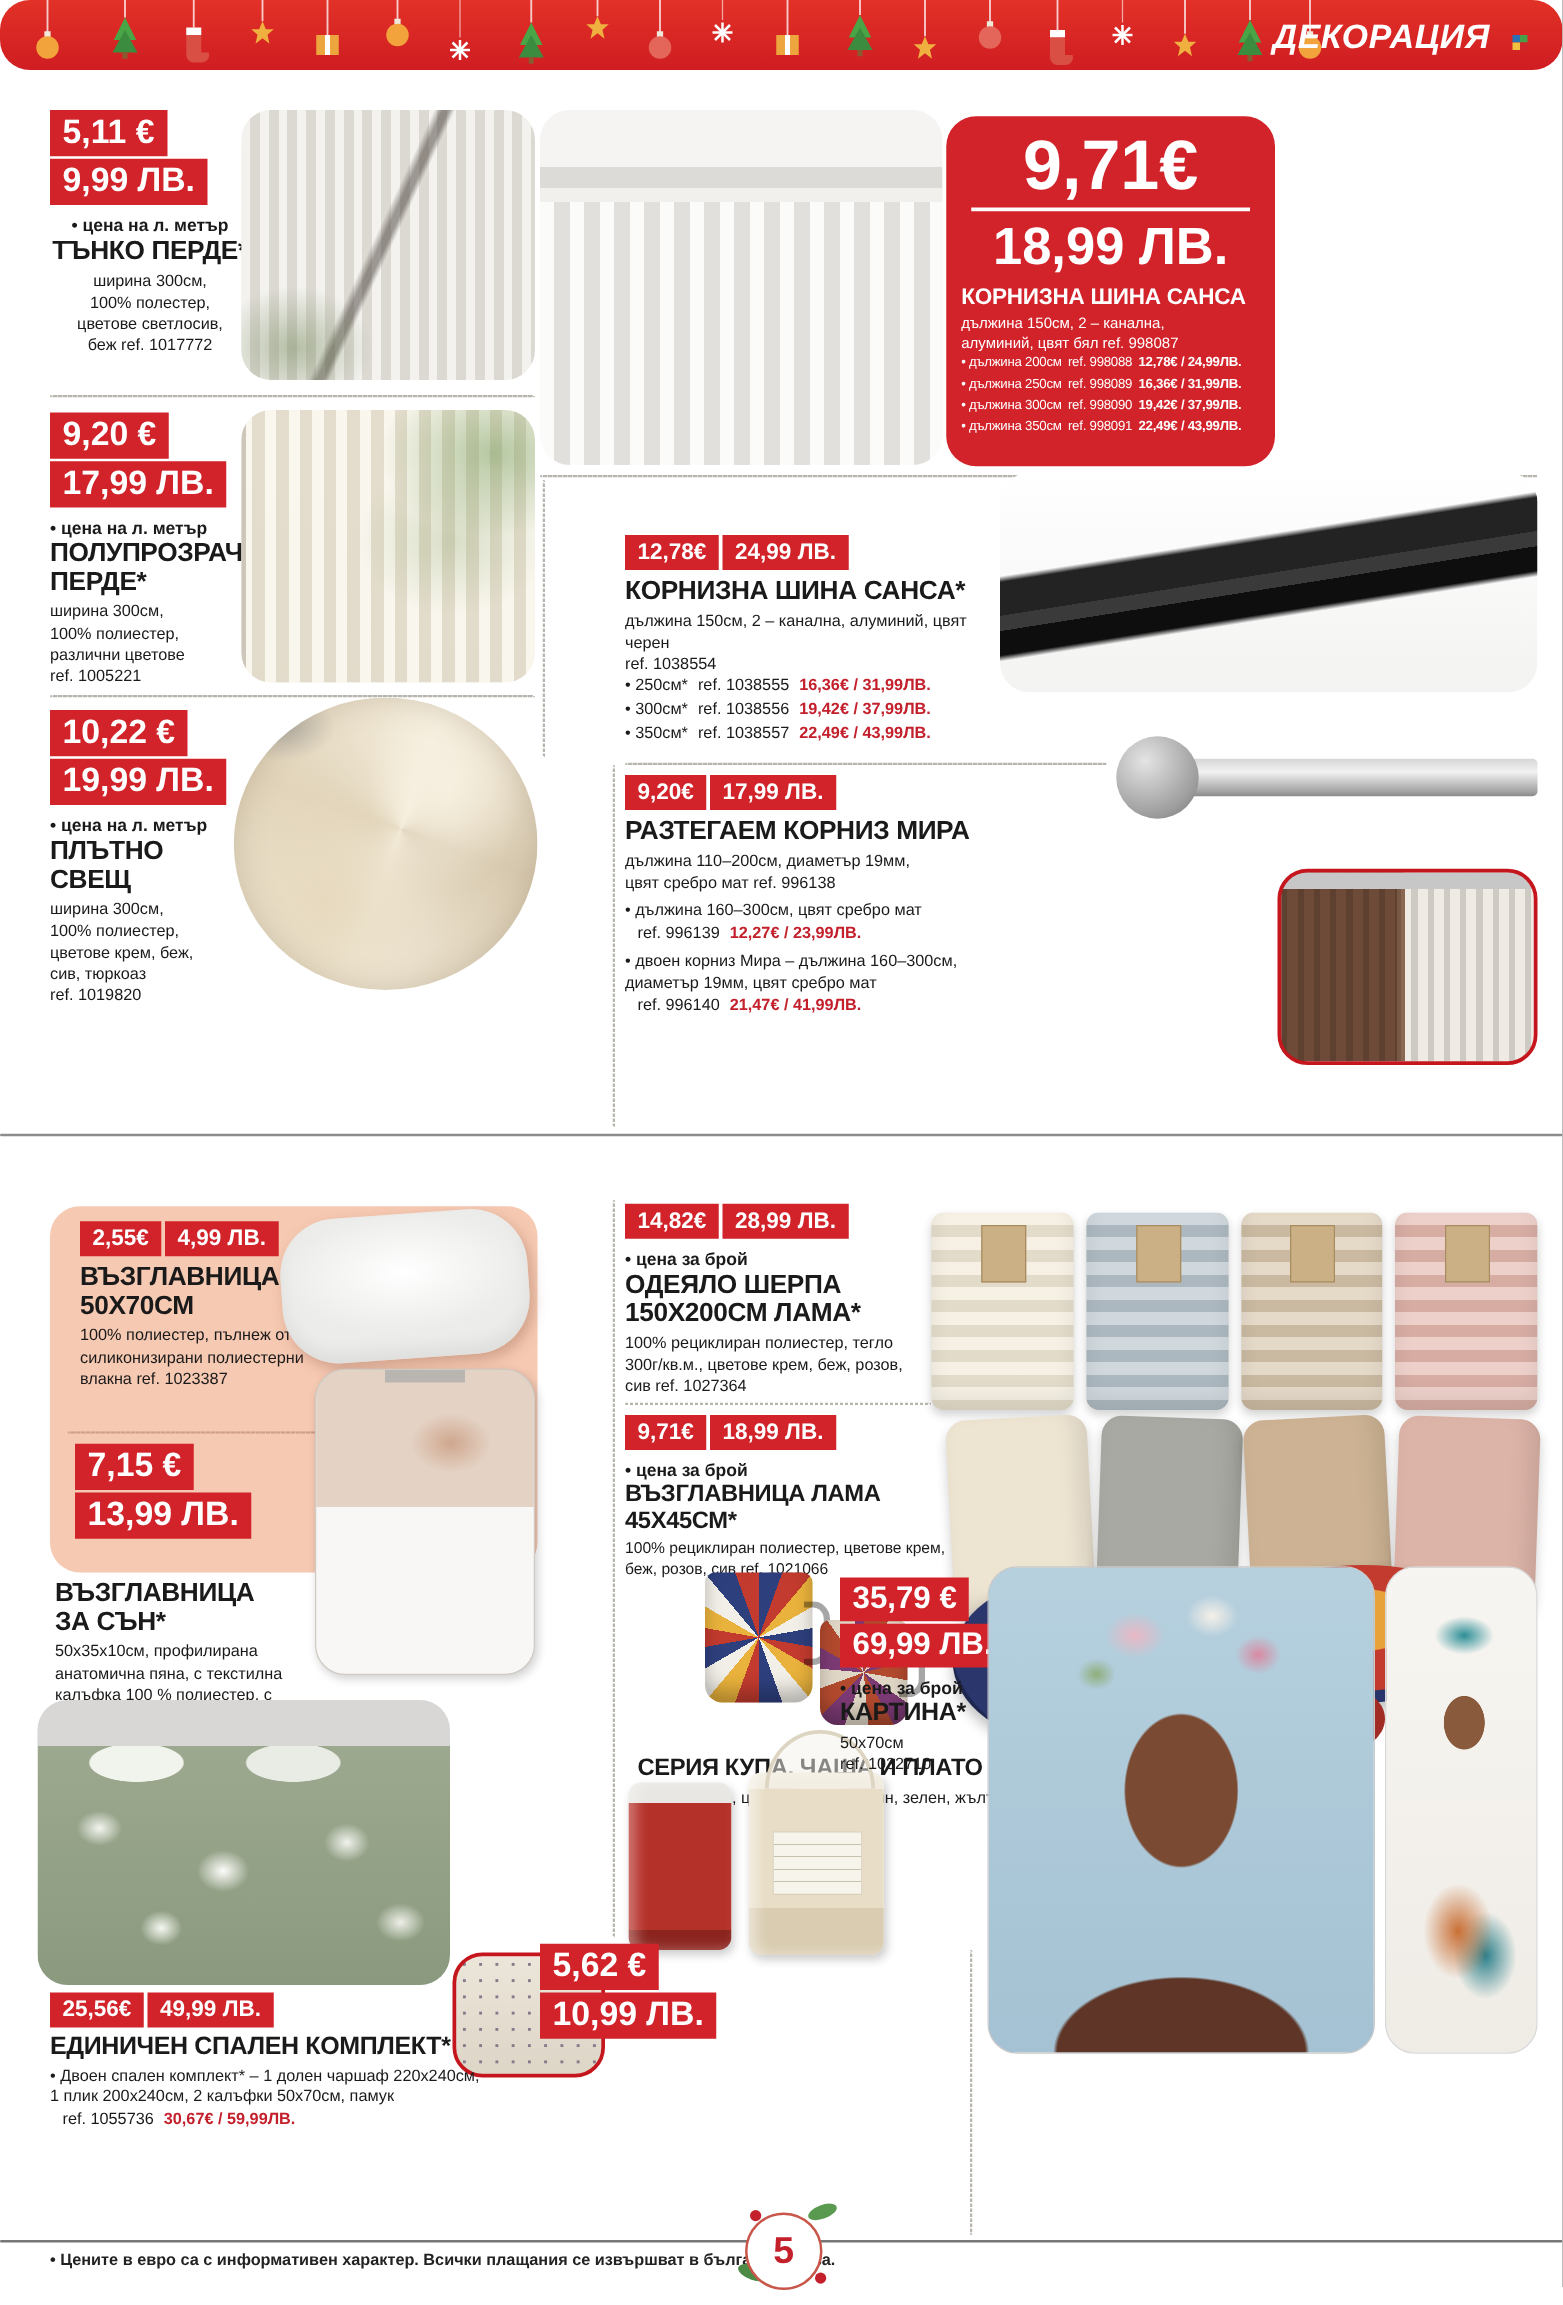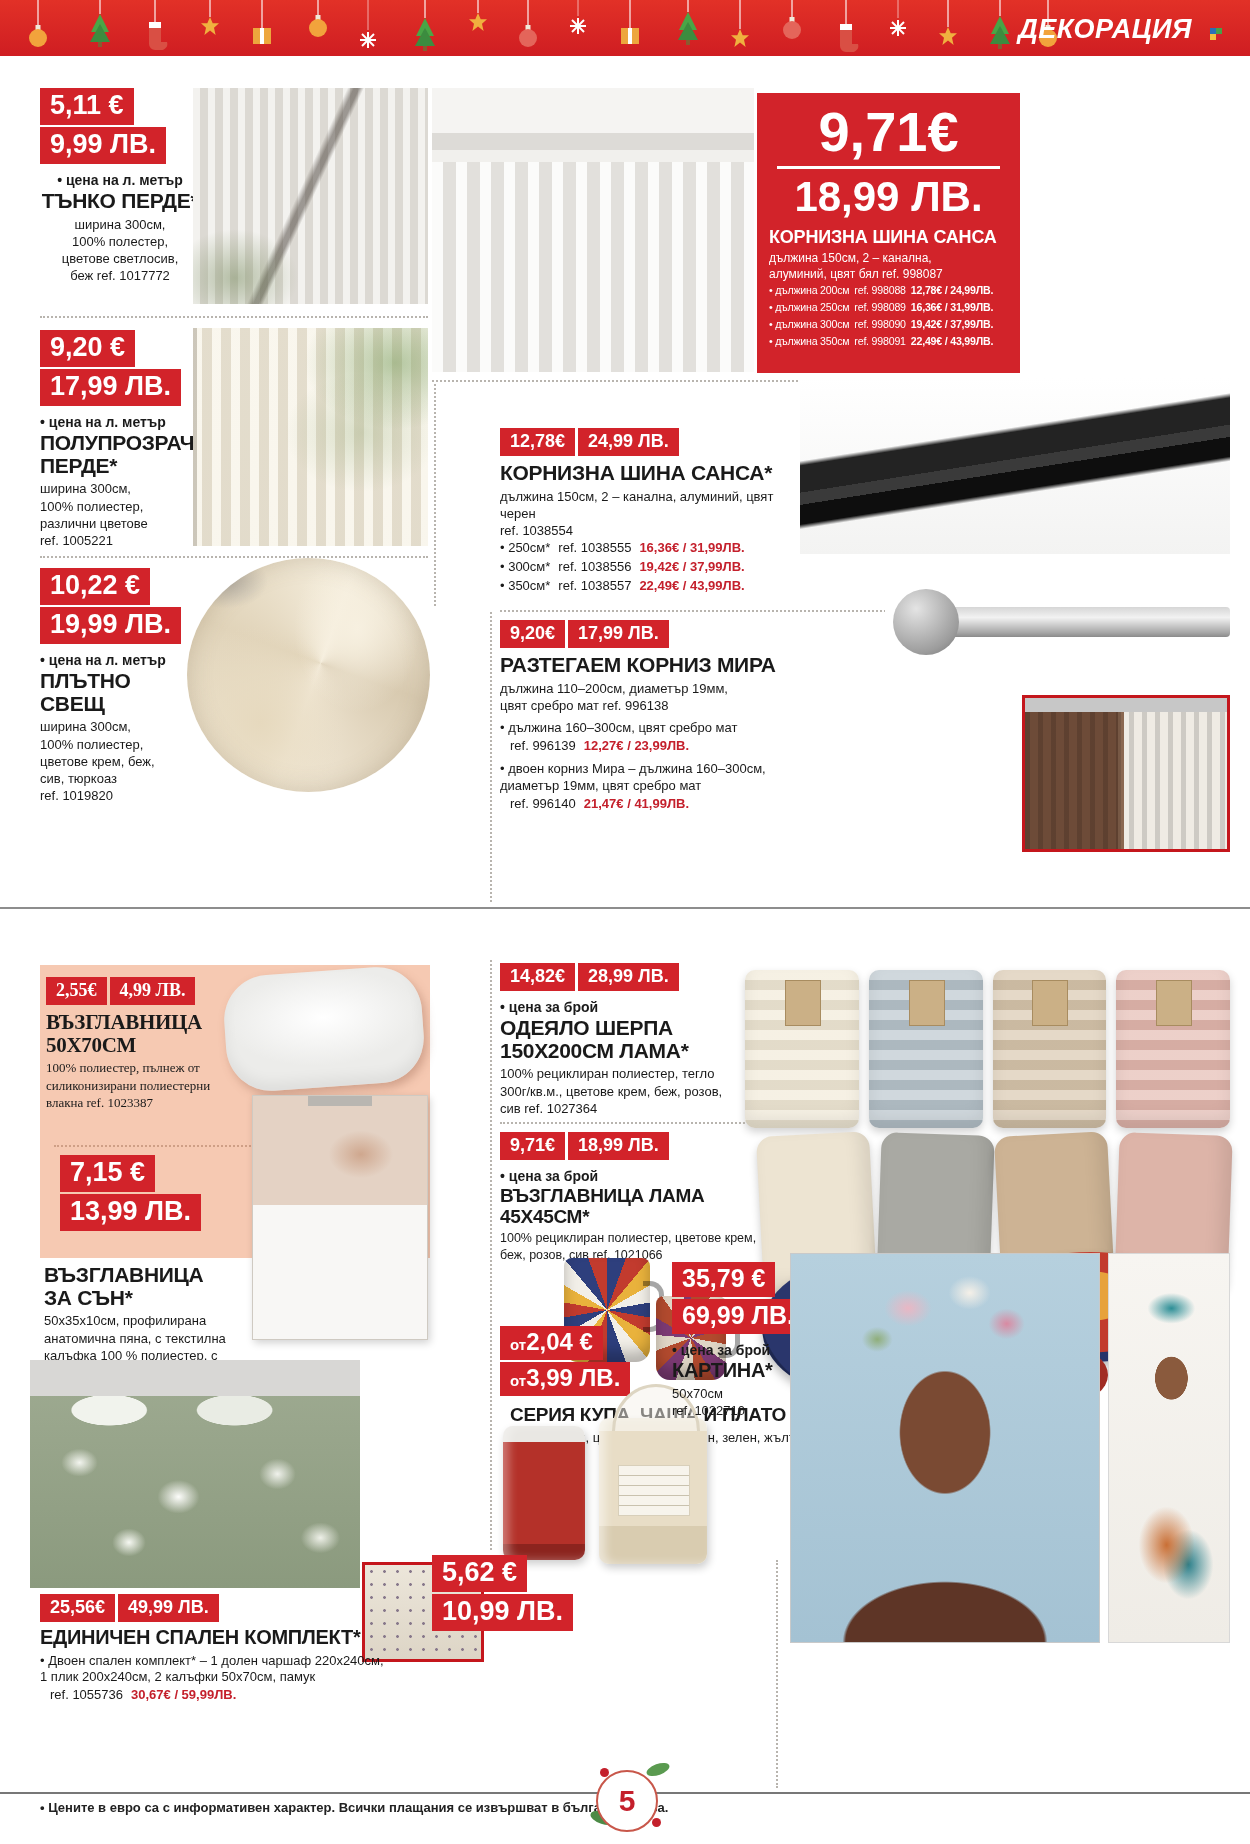--- a/index.html
+++ b/index.html
@@ -2,21 +2,21 @@
 <html><head>
 <meta charset="utf-8">
 <style>
   :root{
     --red:#d2232a; --price-red:#c4202c; --ink:#1a1a1a; --pink:#f6c9b2;
   }
   *{margin:0;padding:0;box-sizing:border-box;}
   html,body{background:#888;}
   .page{position:relative;width:1250px;height:1844px;margin:0 auto;background:#fff;overflow:hidden;
         font-family:"Liberation Sans","DejaVu Sans",sans-serif;color:var(--ink);}
-  .abs{position:absolute;}
+  .abs{position:absolute;border-radius:24px;}
 
   
   .hdr{left:0;top:0;width:1250px;height:56px;background:linear-gradient(#e23127,#cf1d22);}
   .hdr svg{position:absolute;left:0;top:0;width:100%;height:100%;}
   .hdr-title{position:absolute;right:58px;top:14px;color:#fff;font-size:27px;font-weight:bold;font-style:italic;letter-spacing:.5px;}
   .hdr-logo{position:absolute;right:28px;top:28px;width:12px;height:12px;display:grid;grid-template-columns:6px 6px;}
   .hdr-logo i{display:block;width:6px;height:6px;}
 
   
   .pb{display:inline-block;background:var(--red);color:#fff;font-weight:bold;font-size:27px;line-height:1;
@@ -322,21 +322,21 @@
   <div class="abs" style="left:885px;top:555px;width:345px;height:135px;background:#fff;">
     <div class="abs rodbar" style="left:60px;top:52px;width:285px;height:30px;"></div>
     <div class="abs rodball" style="left:8px;top:34px;width:66px;height:66px;"></div>
   </div>
   <div class="abs ph img-mirainset" style="left:1022px;top:695px;width:208px;height:157px;"></div>
 
   <div class="abs hline" style="left:0px;top:907px;width:1250px;"></div>
   <div class="abs vdot" style="left:490px;top:960px;height:590px;"></div>
 
   <div class="abs" style="left:40px;top:965px;width:390px;height:293px;background:var(--pink);">
-    <div class="abs" style="left:6px;top:12px;font-family:Liberation Serif, serif;">
+    <div class="abs" style="left:24px;top:12px;">
       <div class="pair">
         <span class="pb">2,55€</span>
         <span class="pb">4,99 ЛВ.</span>
       </div>
       <div class="ptitle" style="margin-top:6px;">ВЪЗГЛАВНИЦА
 50X70СМ</div>
       <div class="pdesc" style="width:205px;">100% полиестер, пълнеж от
 силиконизирани полиестерни
 влакна   ref. 1023387</div>
     </div>
@@ -400,30 +400,20 @@
     <div class="mug" style="left:4px;top:6px;width:86px;height:104px;background:repeating-conic-gradient(#2e3f7d 0 20deg,#c23b2e 20deg 40deg,#e9b23c 40deg 60deg,#f2efe8 60deg 80deg);"></div>
     <div class="mug" style="left:96px;top:44px;width:70px;height:84px;background:repeating-conic-gradient(#b24a2e 0 25deg,#e0d6c6 25deg 50deg,#7c3a74 50deg 75deg);"></div>
   </div>
   <div class="abs bowl" style="left:762px;top:1262px;width:182px;height:132px;background:radial-gradient(ellipse at 50% 35%,#47589c 0 34%,#2a366c 35% 72%,#1d2750 73%);box-shadow:0 6px 10px rgba(0,0,0,.25);"></div>
   <div class="abs" style="left:948px;top:1252px;width:282px;height:152px;">
     <div class="bowl" style="left:30px;top:0px;width:225px;height:110px;background:radial-gradient(ellipse at 50% 40%,#e7a23c 0 26%,#c23b2e 27% 60%,#27336a 61% 80%,#8c2a22 81%);box-shadow:0 6px 10px rgba(0,0,0,.25);"></div>
     <div class="bowl" style="left:0px;top:86px;width:74px;height:54px;background:radial-gradient(ellipse at 50% 35%,#f0b44a 0 40%,#d2691e 41%);"></div>
     <div class="bowl" style="left:86px;top:96px;width:74px;height:54px;background:radial-gradient(ellipse at 50% 35%,#d9534f 0 40%,#a12c24 41%);"></div>
     <div class="bowl" style="left:172px;top:96px;width:74px;height:54px;background:radial-gradient(ellipse at 50% 35%,#5a6cb0 0 40%,#2a366c 41%);"></div>
   </div>
-  <div class="abs stack" style="left:500px;top:1326px;">
-    <span class="pb" style="font-size:24px;">
-        <span class="sm">от</span> 
-        <span>2,04 €</span>
-      </span>
-    <span class="pb" style="font-size:24px;">
-        <span class="sm">от</span> 
-        <span>3,99 ЛВ.</span>
-      </span>
-  </div>
   <div class="abs" style="left:510px;top:1405px;width:720px;">
     <div class="ptitle" style="font-size:19px;">СЕРИЯ КУПА, ЧАША И ПЛАТО МАРОКО</div>
     <div class="pdesc" style="margin-left:18px;">порцелан, цветове червен, син, зелен, жълт   ref. 1052975</div>
   </div>
 
   <div class="abs ph img-bed" style="left:30px;top:1360px;width:330px;height:228px;"></div>
   <div class="abs ph img-insetbed" style="left:362px;top:1562px;width:122px;height:100px;"></div>
   <div class="abs" style="left:40px;top:1594px;width:420px;">
     <div class="pair" style="width:310px;">
       <span class="pb">25,56€</span>

